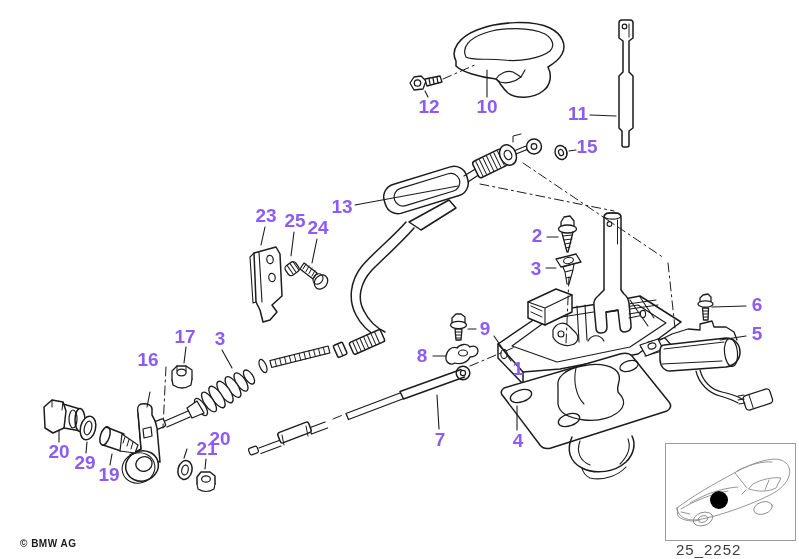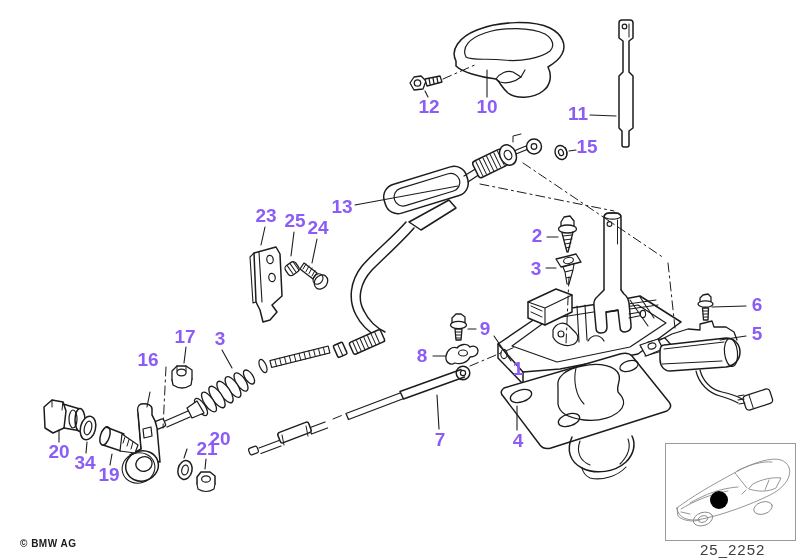--- a/index.html
+++ b/index.html
@@ -14,21 +14,21 @@
     font-family:"Liberation Sans",sans-serif;
     font-weight:700;font-size:19px;color:#8b5cf6;letter-spacing:0px;line-height:1;
     white-space:nowrap;
   }
   .copyright{
     position:absolute;left:20px;top:538px;
     font-size:10px;font-weight:600;color:#1a1a1a;letter-spacing:0.5px;
   }
   .drawing-code{
     position:absolute;left:676px;top:541px;
-    font-size:15px;font-weight:400;color:#3c3c3c;letter-spacing:1px;margin-left:24px;
+    font-size:15px;font-weight:400;color:#3c3c3c;letter-spacing:1px;
   }
 </style>
 </head>
 <body>
 
 <div class="stage">
 
 <svg width="799" height="559" viewBox="0 0 799 559">
   <g stroke="#1c1c1c" fill="none" stroke-width="1.5" stroke-linecap="round" stroke-linejoin="round">
 
@@ -351,21 +351,21 @@
       <div class="part-label" style="left: 429px; top: 107px;">12</div>
       <div class="part-label" style="left: 342px; top: 207px;">13</div>
       <div class="part-label" style="left: 220px; top: 339px;">3</div>
       <div class="part-label" style="left: 587px; top: 147px;">15</div>
       <div class="part-label" style="left: 148px; top: 360px;">16</div>
       <div class="part-label" style="left: 185px; top: 337px;">17</div>
       <div class="part-label" style="left: 59px; top: 452px;">20</div>
       <div class="part-label" style="left: 109px; top: 475px;">19</div>
       <div class="part-label" style="left: 188px; top: 439px; margin-left: 32px;">20</div>
       <div class="part-label" style="left: 207px; top: 449px;">21</div>
-      <div class="part-label" style="left: 85px; top: 463px;">34</div>
+      <div class="part-label" style="left: 85px; top: 463px;">29</div>
       <div class="part-label" style="left: 266px; top: 216px; text-align: center;">23</div>
       <div class="part-label" style="left: 318px; top: 228px;">24</div>
       <div class="part-label" style="left: 295px; top: 221px;">25</div>
     </div>
 
 <div class="copyright">© BMW AG</div>
 <div class="drawing-code">25_2252</div>
 
 </div>
 

